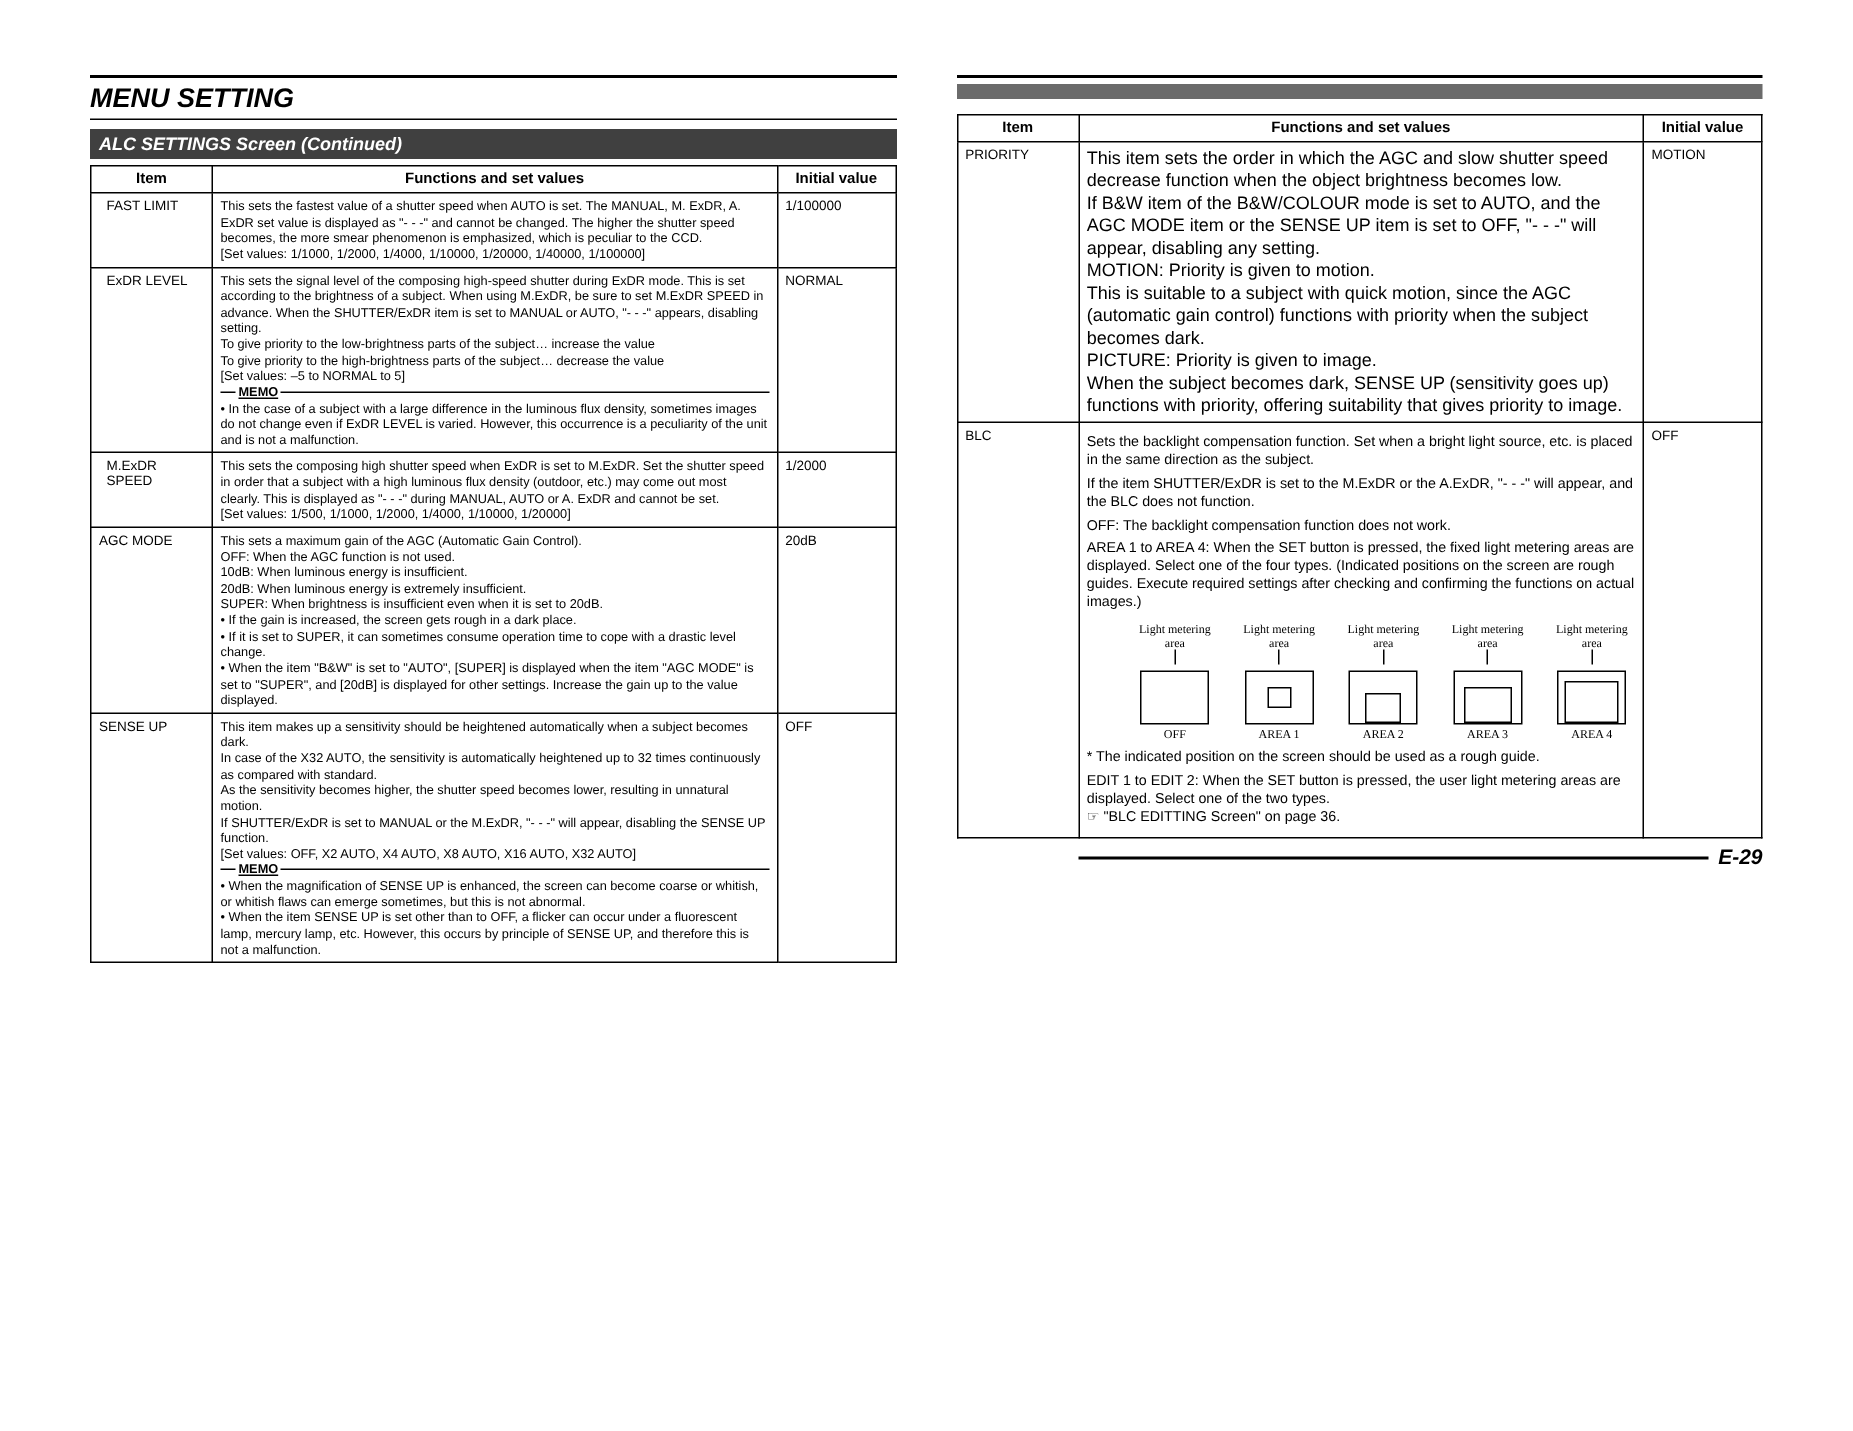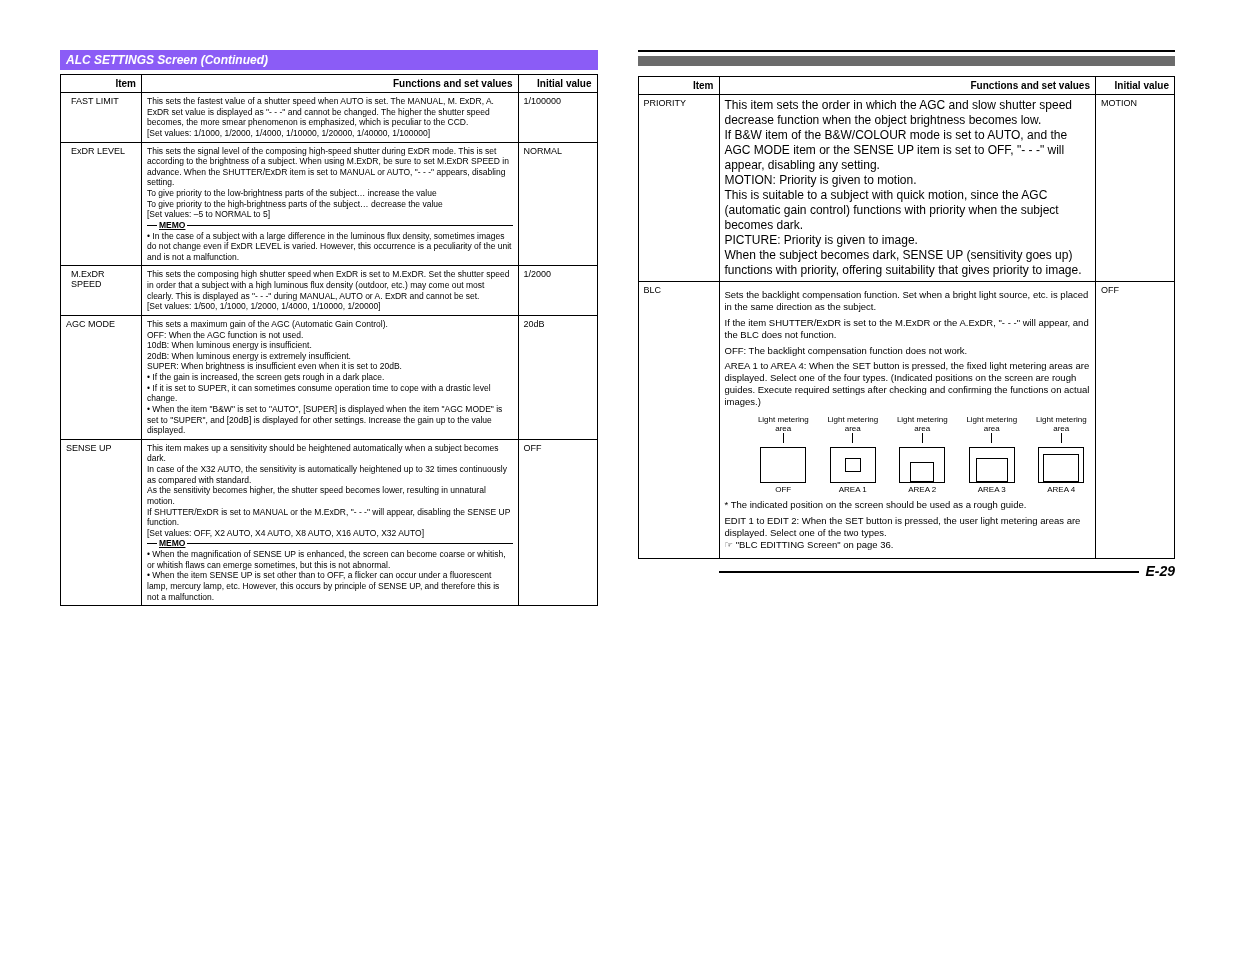--- a/index.html
+++ b/index.html
@@ -22,21 +22,21 @@
   .section-title {
     font-size: 18px;
     font-weight: bold;
     border-top: 2px solid #000;
     border-bottom: 1px solid #000;
     padding: 3px 0;
     margin-bottom: 6px;
     font-style: italic;
   }
   .subheader {
-    background: #8b5cf6;
+    background: #404040;
     color: #fff;
     font-weight: bold;
     padding: 3px 6px;
     font-size: 12px;
     font-style: italic;
     margin-bottom: 4px;
   }
   .topbar {
     height: 10px;
     background: #6b6b6b;
@@ -46,21 +46,21 @@
     border-collapse: collapse;
     width: 100%;
   }
   table.settings th, table.settings td {
     border: 1px solid #000;
     padding: 3px 5px;
     vertical-align: top;
     text-align: left;
   }
   table.settings th {
-    text-align: right;
+    text-align: center;
     font-size: 10px;
     font-weight: bold;
   }
   .col-item { width: 70px; }
   .col-init { width: 68px; }
   .item-cell { padding-left: 10px !important; font-size: 9px; }
   .init-cell { text-align: right; font-size: 9px; }
   .func-cell { font-size: 8.5px; line-height: 1.25; text-align: justify; }
   .memo-label { font-weight: bold; text-decoration: underline; }
   .page-num-left, .page-num-right {
@@ -89,20 +89,21 @@
     height: 2px;
     background: #000;
     margin-right: 6px;
   }
   .para { margin: 4px 0; }
   .diagram {
     display: flex;
     gap: 12px;
     margin: 8px 0 4px 30px;
     align-items: flex-start;
+    font-family: Liberation Serif, serif;
   }
   .diag-item {
     text-align: center;
     font-size: 8px;
   }
   .diag-box {
     width: 44px;
     height: 34px;
     border: 1px solid #000;
     margin: 4px auto 2px auto;
@@ -120,20 +121,21 @@
   }
   .diag-label-top { font-size: 8px; line-height:1.1; }
   .diag-label-bot { font-size: 8px; margin-top:2px; }
 </style>
 </head>
 <body>
 
 <div class="spread">
 
   <div class="page">
+    <div class="section-title">MENU SETTING</div>
     <div class="subheader">ALC SETTINGS Screen (Continued)</div>
 
     <table class="settings">
       <thead>
         <tr>
           <th class="col-item">Item</th>
           <th>Functions and set values</th>
           <th class="col-init">Initial value</th>
         </tr>
       </thead>

